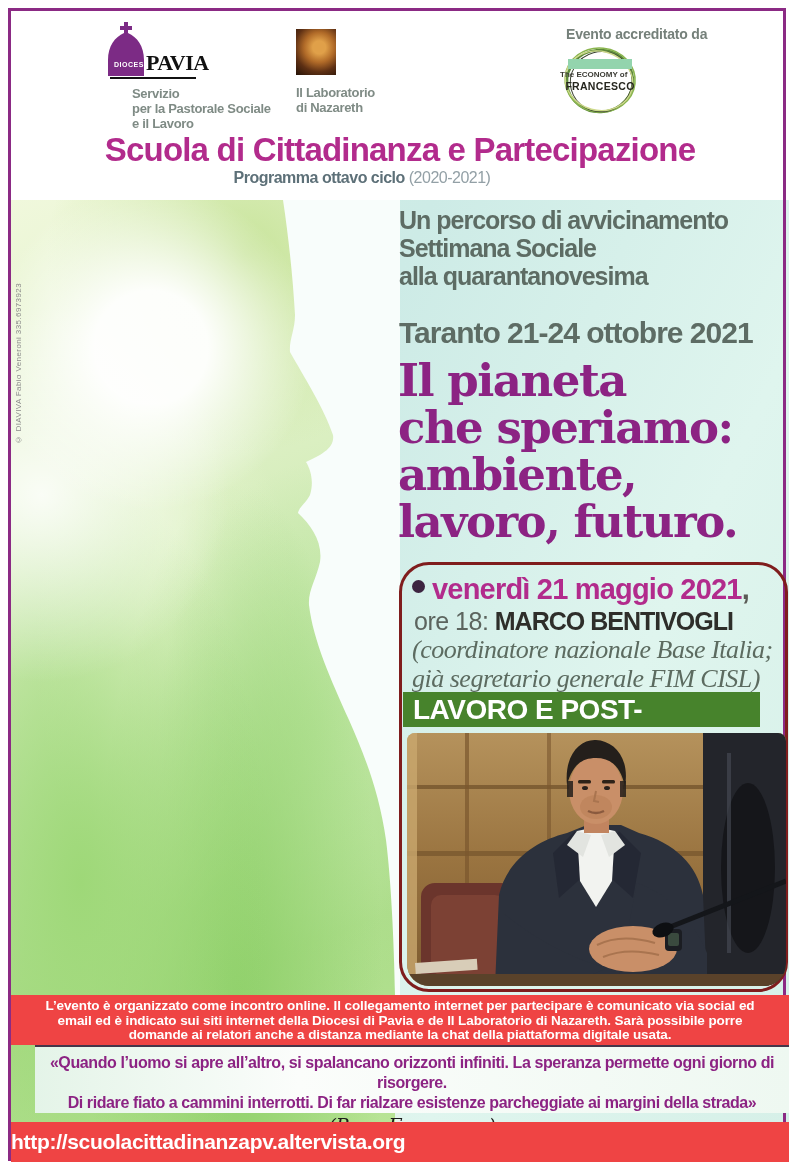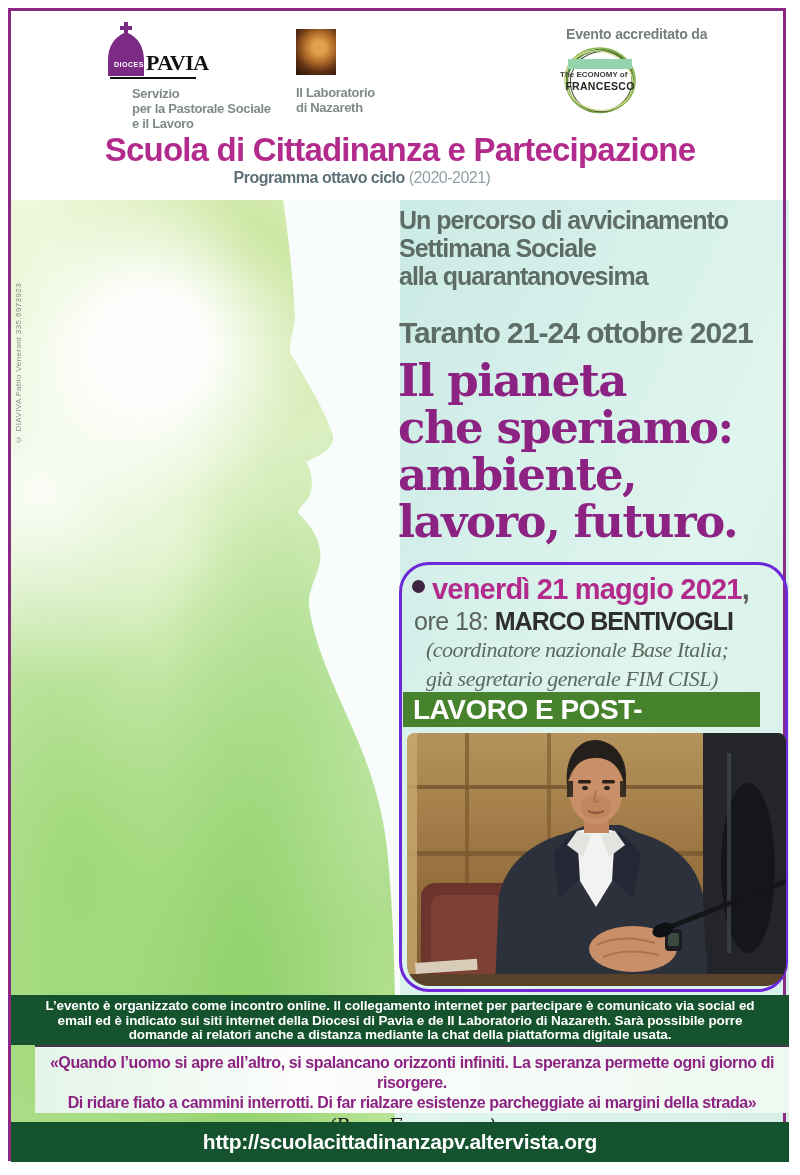--- a/index.html
+++ b/index.html
@@ -45,45 +45,45 @@
        linear-gradient(160deg,#f0f8dc 0%,#ddf0c4 30%,#c6e7ab 55%,#abdc88 80%,#b8e496 100%);}
   #credit{left:14px;top:283px;writing-mode:vertical-rl;transform:rotate(180deg);
       font-size:8px;color:#8a8a8a;letter-spacing:.4px;}
   #intro{left:399px;top:206px;width:390px;color:#5d6c64;font-size:25px;font-weight:bold;
       line-height:28px;letter-spacing:-1px;}
   #location{left:399px;top:316px;width:390px;color:#5d6c64;font-size:30px;font-weight:bold;letter-spacing:-1px;}
   #big-title{left:398px;top:357px;width:394px;color:#8c2383;font-family:"DejaVu Serif",serif;
       font-weight:bold;font-size:45px;line-height:47px;letter-spacing:-1.5px;}
 
   
-  #event-box{left:399px;top:562px;width:389px;height:430px;border:3px solid #6d28d9;
+  #event-box{left:399px;top:562px;width:389px;height:430px;border:3px solid #7f1d1d;
       border-radius:30px;box-sizing:border-box;}
   #ev-line1{left:10px;top:8px;white-space:nowrap;}
   #ev-bullet{display:inline-block;width:13px;height:13px;border-radius:50%;background:#3d2440;
       vertical-align:6px;margin-right:7px;}
   #ev-date{color:#b22b8c;font-size:29px;font-weight:bold;letter-spacing:-.8px;}
   #ev-comma{color:#5a5a55;font-size:29px;font-weight:bold;}
   #ev-line2{left:12px;top:42px;white-space:nowrap;}
   #ev-time{color:#5c645e;font-size:25px;letter-spacing:-.5px;}
   #ev-speaker{color:#2e2e2a;font-size:25px;font-weight:bold;letter-spacing:-1px;}
-  #ev-role{left:10px;top:70px;width:375px;color:#5c6b60;font-size:22px;line-height:29px;
-      font-family:"Liberation Serif",serif;font-style:italic;letter-spacing:-.5px;margin-left:14px;}
+  #ev-role{left:10px;top:70px;width:375px;color:#5c6b60;font-size:26px;line-height:29px;
+      font-family:"Liberation Serif",serif;font-style:italic;letter-spacing:-.5px;}
   #ev-topic{left:1px;top:127px;width:357px;height:35px;background:#47832c;}
   #ev-topic span{color:#fff;font-size:28px;font-weight:bold;letter-spacing:-.5px;line-height:35px;padding-left:10px;}
   #photo{left:5px;top:168px;width:379px;height:253px;border-radius:8px 8px 22px 22px;overflow:hidden;}
 
   
-  .purple-banner{left:11px;width:778px;background:#14532d;box-sizing:border-box;}
+  .purple-banner{left:11px;width:778px;background:#ef4444;box-sizing:border-box;}
   #info-banner{top:995px;height:50px;padding:4px 26px 0 26px;text-align:center;
       color:#fff;font-size:13.5px;font-weight:bold;line-height:14.5px;letter-spacing:-.1px;}
   #quote-box{left:35px;top:1045px;width:754px;height:68px;border-top:2px solid #46364a;
       background:linear-gradient(90deg,#e4f4e8,#fbfdfb 35%,#eef8f1);box-sizing:border-box;text-align:center;}
   .quote-line{color:#8c2383;font-size:16px;font-weight:bold;line-height:20px;letter-spacing:-.4px;}
   #quote-attr{color:#1c1c1c;font-size:19px;font-family:"DejaVu Serif",serif;font-style:italic;margin-top:1px;}
-  #url-banner{top:1122px;height:40px;text-align:center;}
+  #url-banner{top:1122px;height:40px;text-align:left;}
   #url-banner span{color:#fff;font-size:21px;font-weight:bold;line-height:40px;letter-spacing:-.3px;}
 </style>
 </head>
 <body>
 
 <div id="poster">
 
   <div id="main-bg" class="abs"></div>
 
   <div id="leaf-panel" class="abs">

